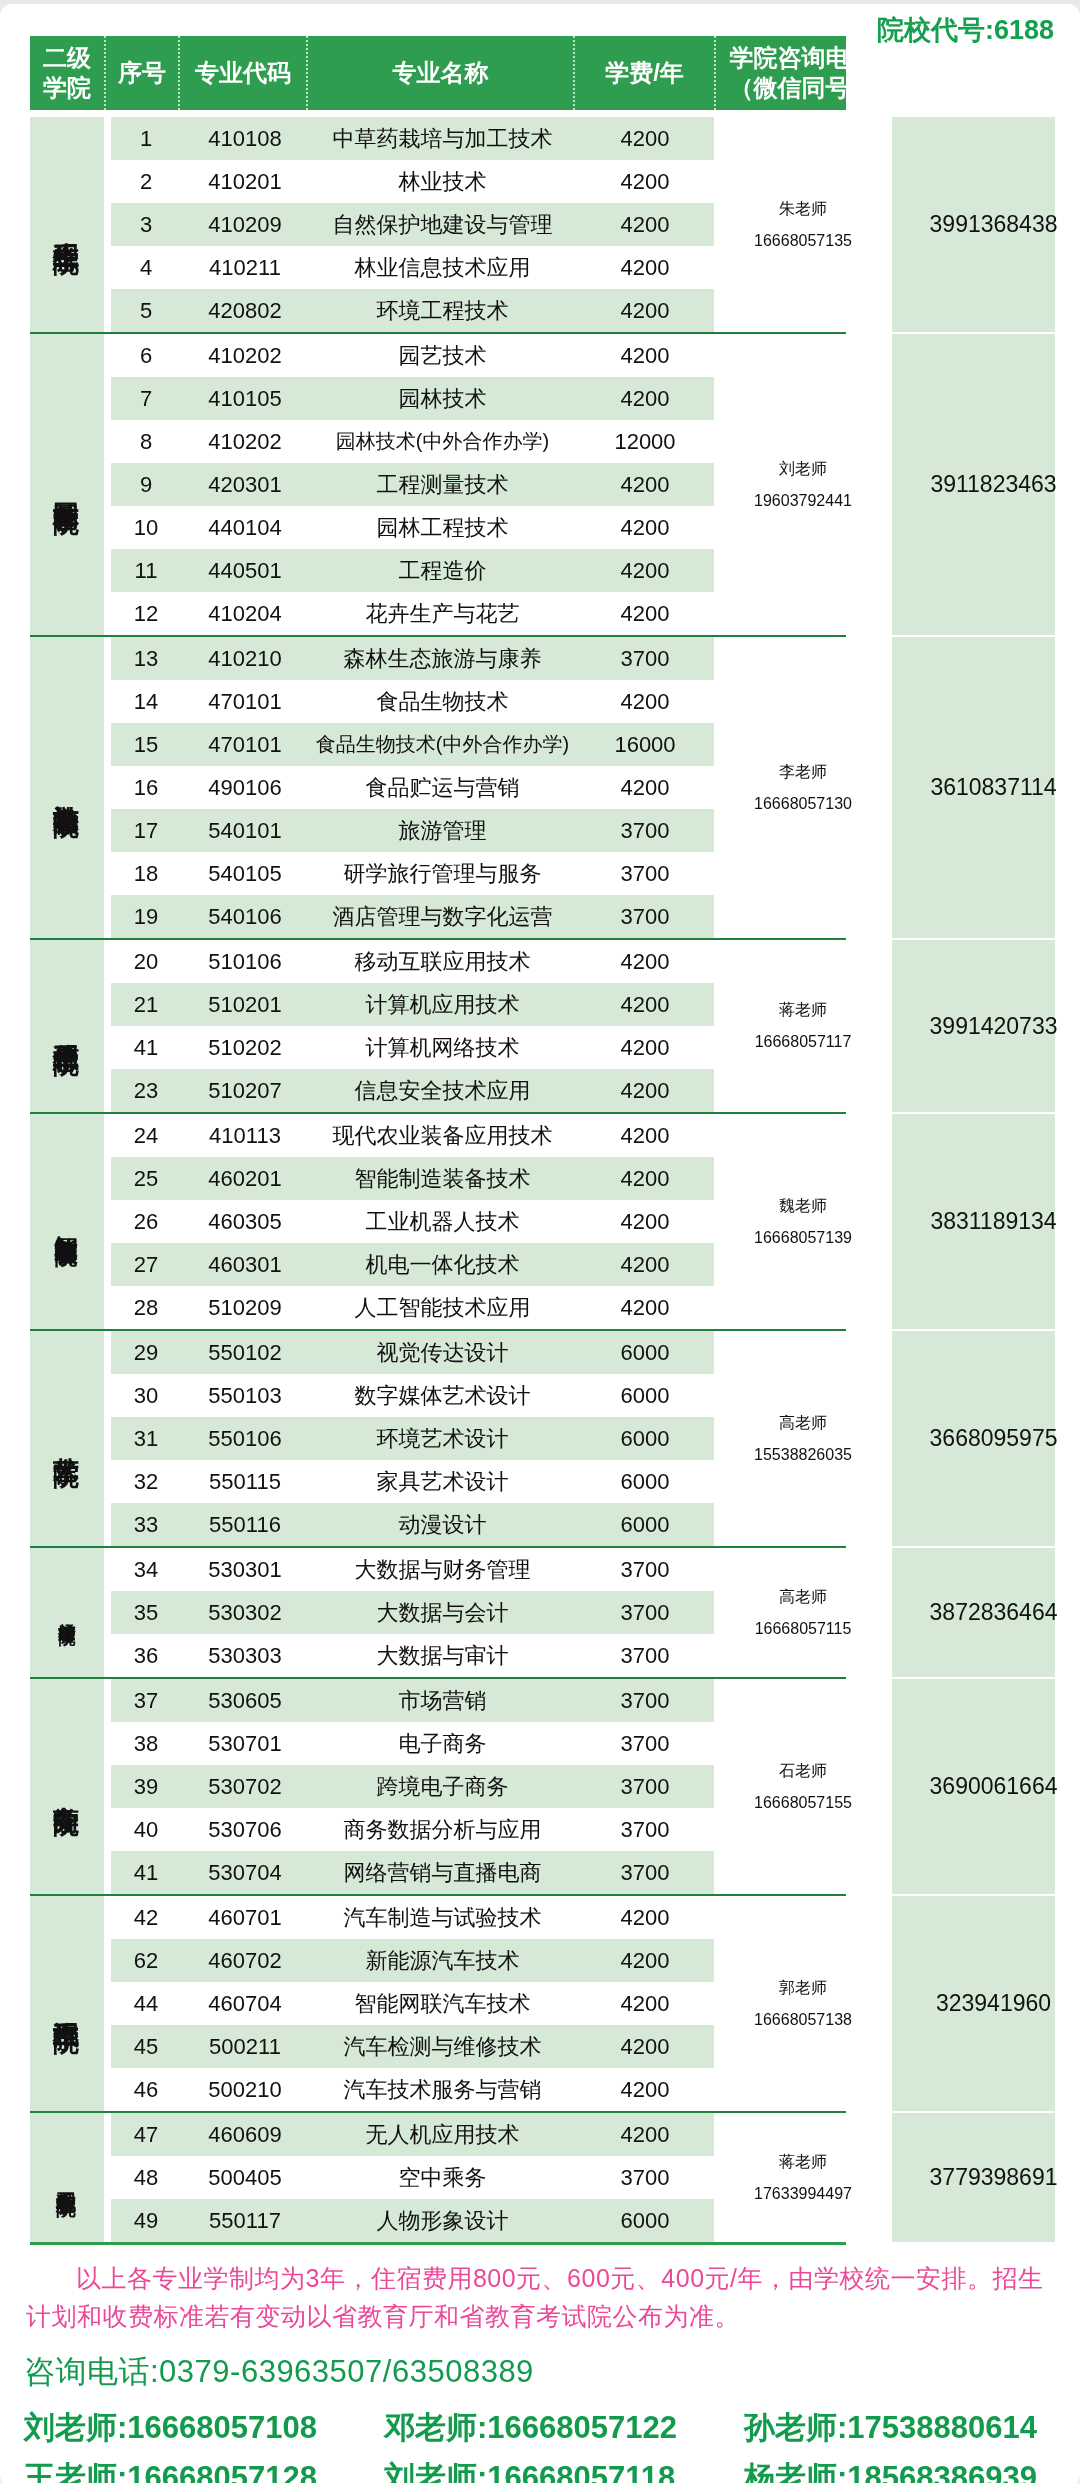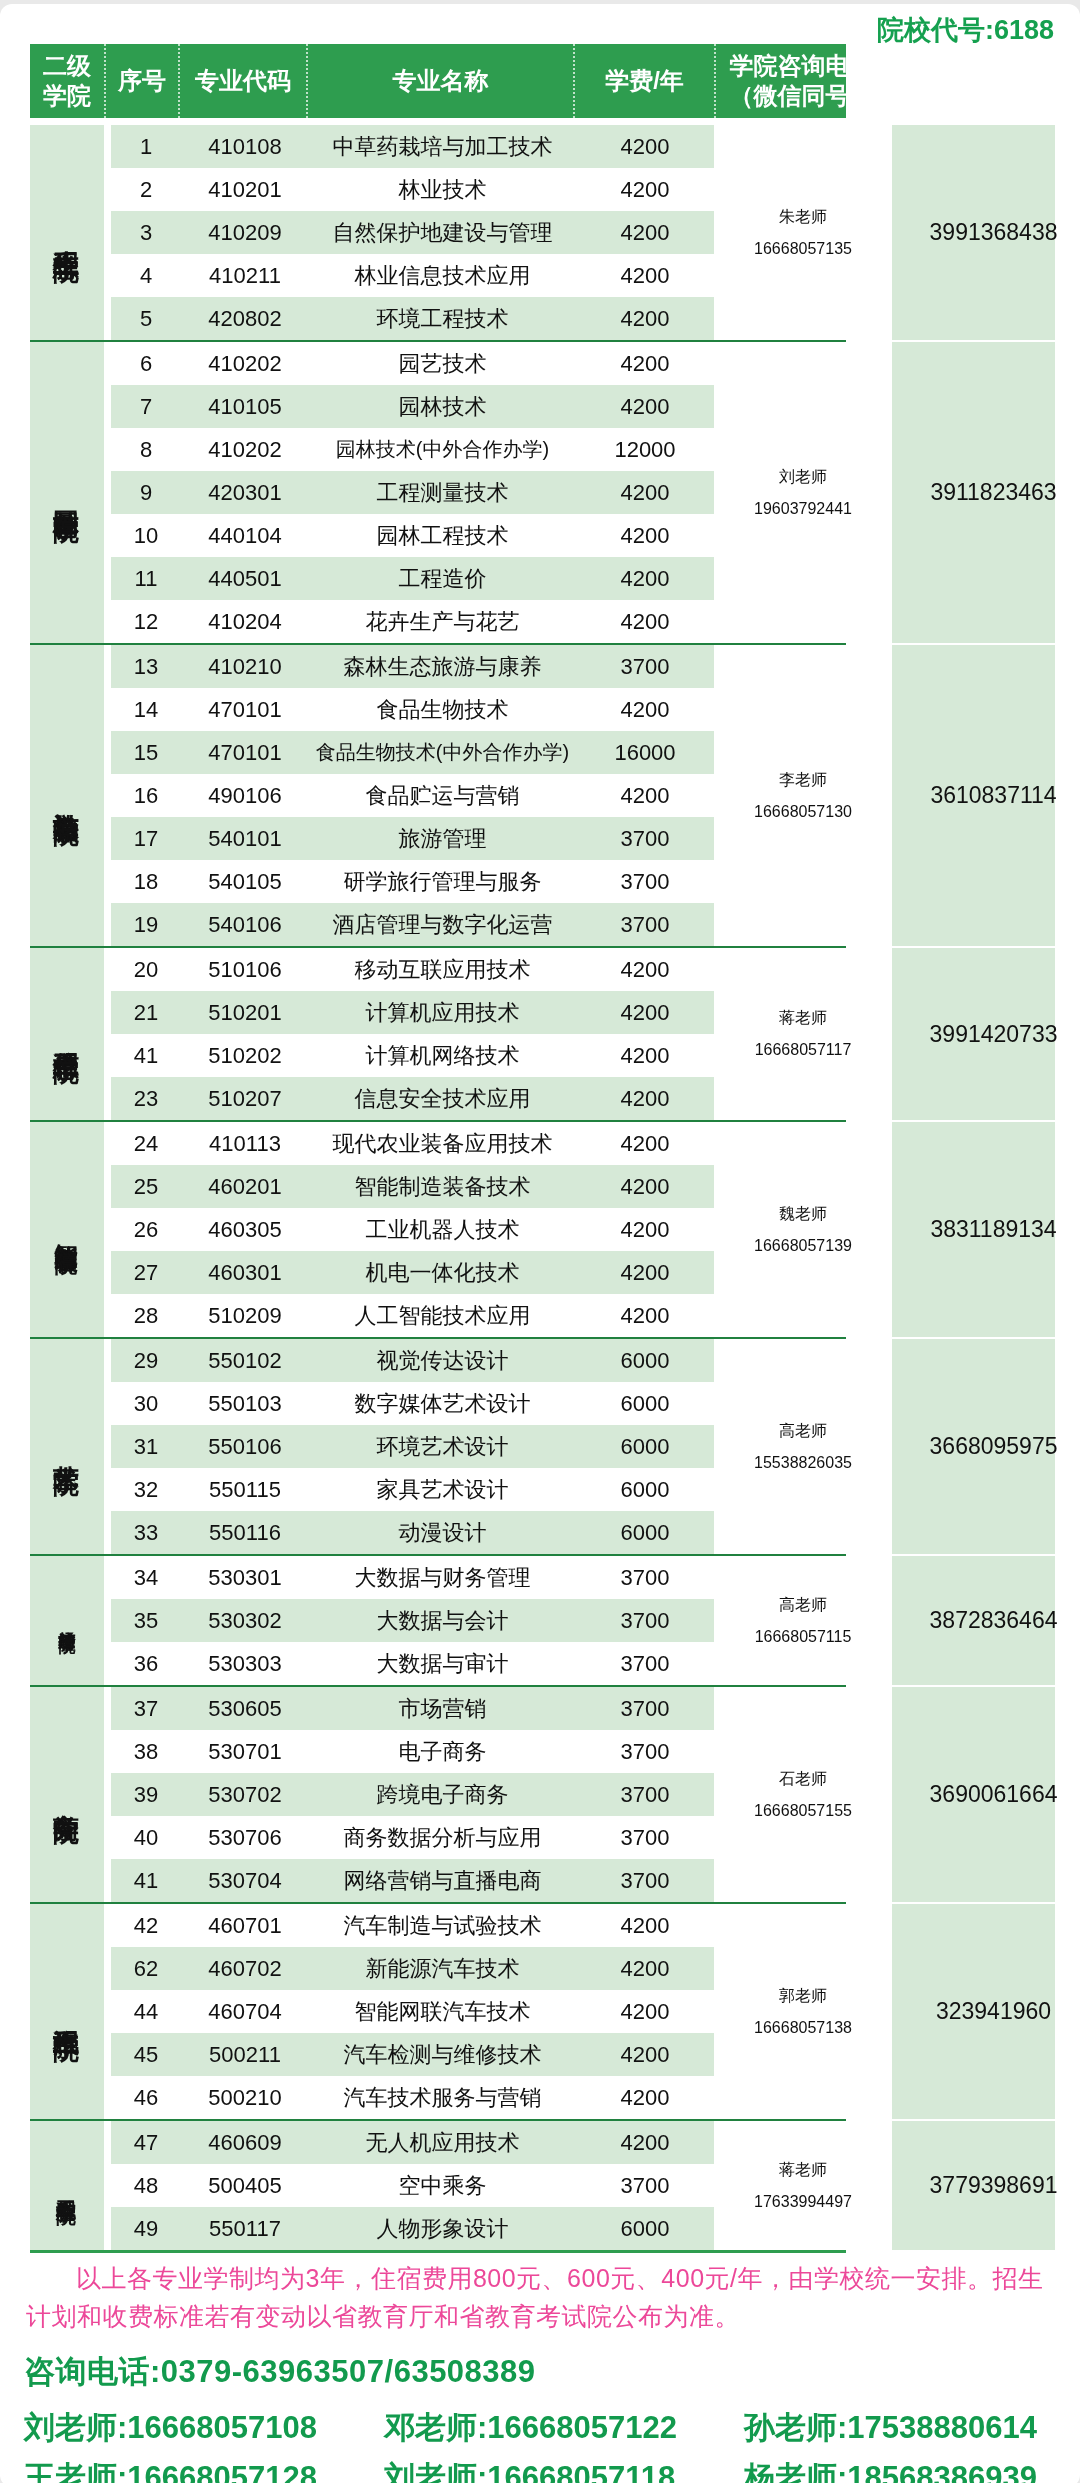--- a/index.html
+++ b/index.html
@@ -6,21 +6,21 @@
   html,body { background:#e9e9e9; }
   body { font-family:"Liberation Sans","DejaVu Sans",sans-serif; }
   .card{
     position:relative; width:1080px; height:2483px; margin:4px auto;
     background:#ffffff; border-radius:12px; overflow:hidden;
   }
   .school-code{
     position:absolute; top:8px; right:26px;
     font-size:27px; font-weight:bold; color:#15A04F;
   }
-  .table{ position:absolute; left:30px; top:40px; width:816px; }
+  .table{ position:absolute; left:30px; top:32px; width:816px; }
   .thead{
     display:grid; grid-template-columns:74px 74px 128px 267px 141px 173px 168px;
     background:#2E9D4F; min-height:74px;
   }
   .th{
     display:flex; align-items:center; justify-content:center; text-align:center;
     color:#fff; font-weight:bold; font-size:24px; line-height:30px;
     white-space:pre-line; padding:6px 2px;
   }
   .th + .th{ border-left:2px dotted rgba(255,255,255,.7); }
@@ -54,21 +54,21 @@
     background:#D6E9D7;
     display:flex; align-items:center; justify-content:center;
     font-size:23px; color:#111;padding-left:40px;
   }
   .footer{ position:absolute; left:22px; right:22px; top:2255px; }
   .note{
     font-size:25px; line-height:38px; color:#ec4899;
     text-indent:2em; letter-spacing:0.5px; padding:0 4px;
   }
   .hotline{
-    margin-top:16px; font-size:31px; font-weight:bold; color:#129A4D;
+    margin-top:16px; font-size:31px; font-weight:normal; color:#129A4D;
     letter-spacing:0.5px; padding-left:2px;
   }
   .contacts{
     margin-top:14px; display:grid; grid-template-columns:360px 360px 1fr;
     row-gap:8px; font-size:31px; font-weight:bold; color:#129A4D;
     padding-left:2px;
   }
 </style>
 </head>
 <body>

